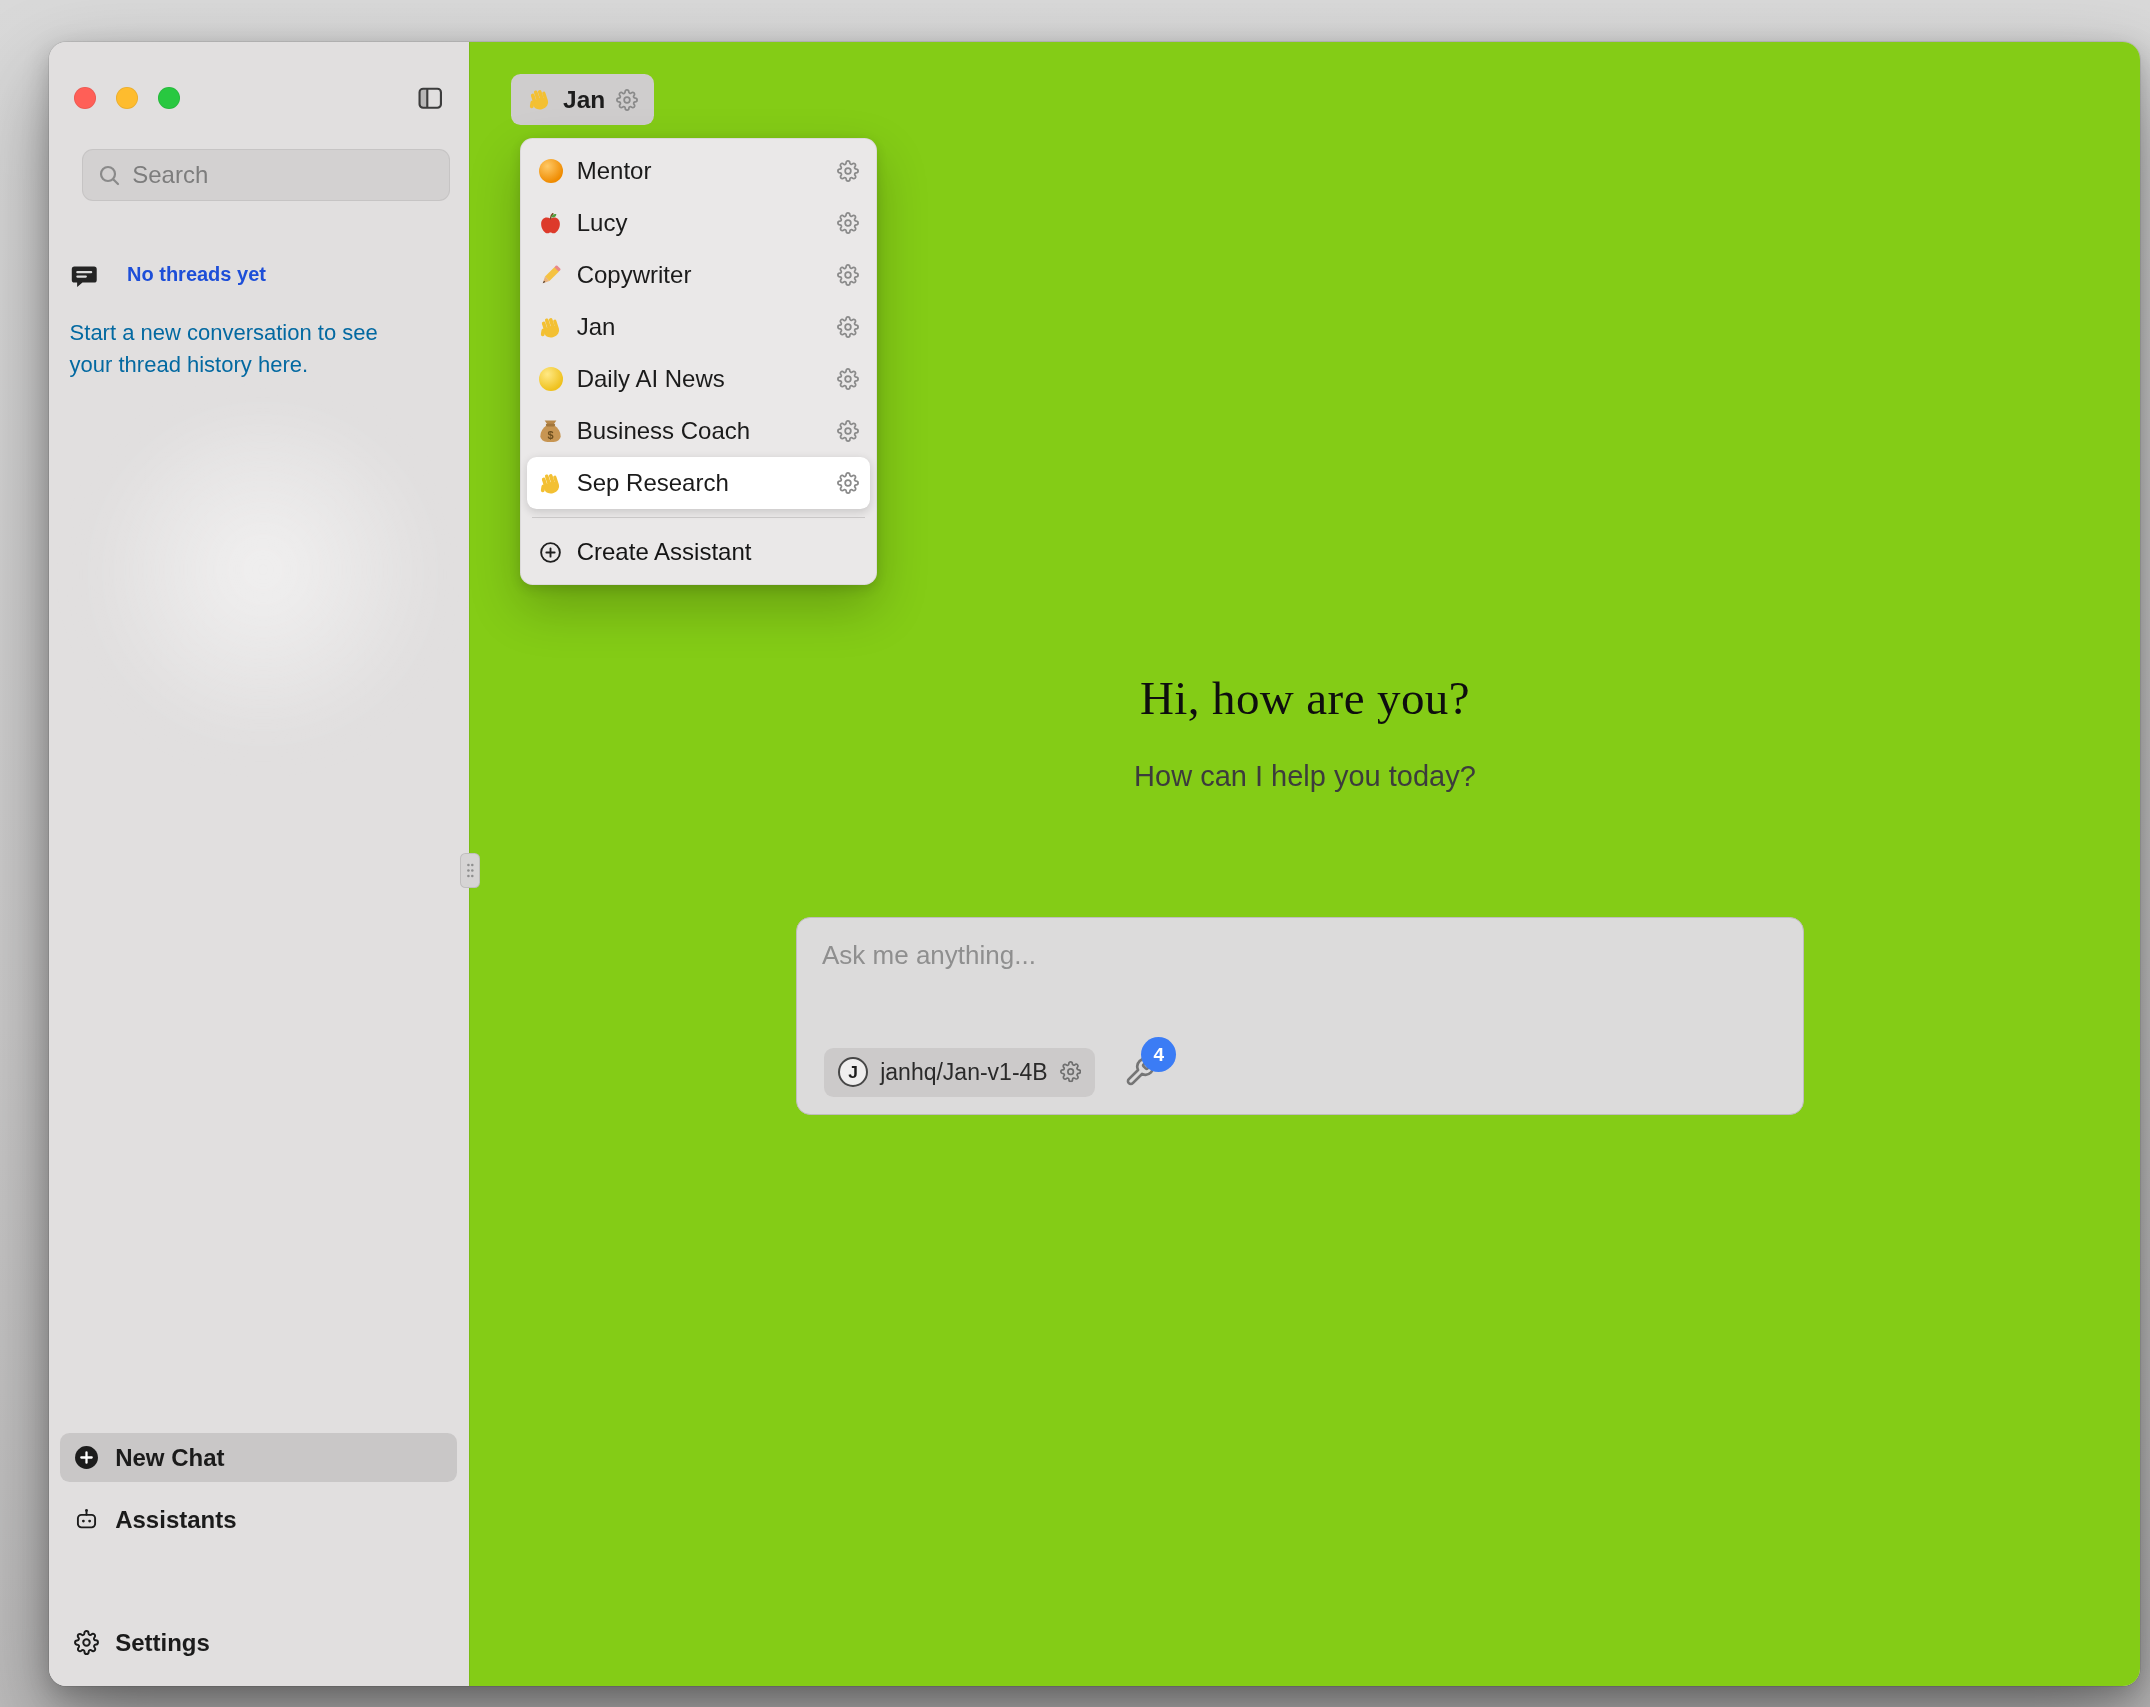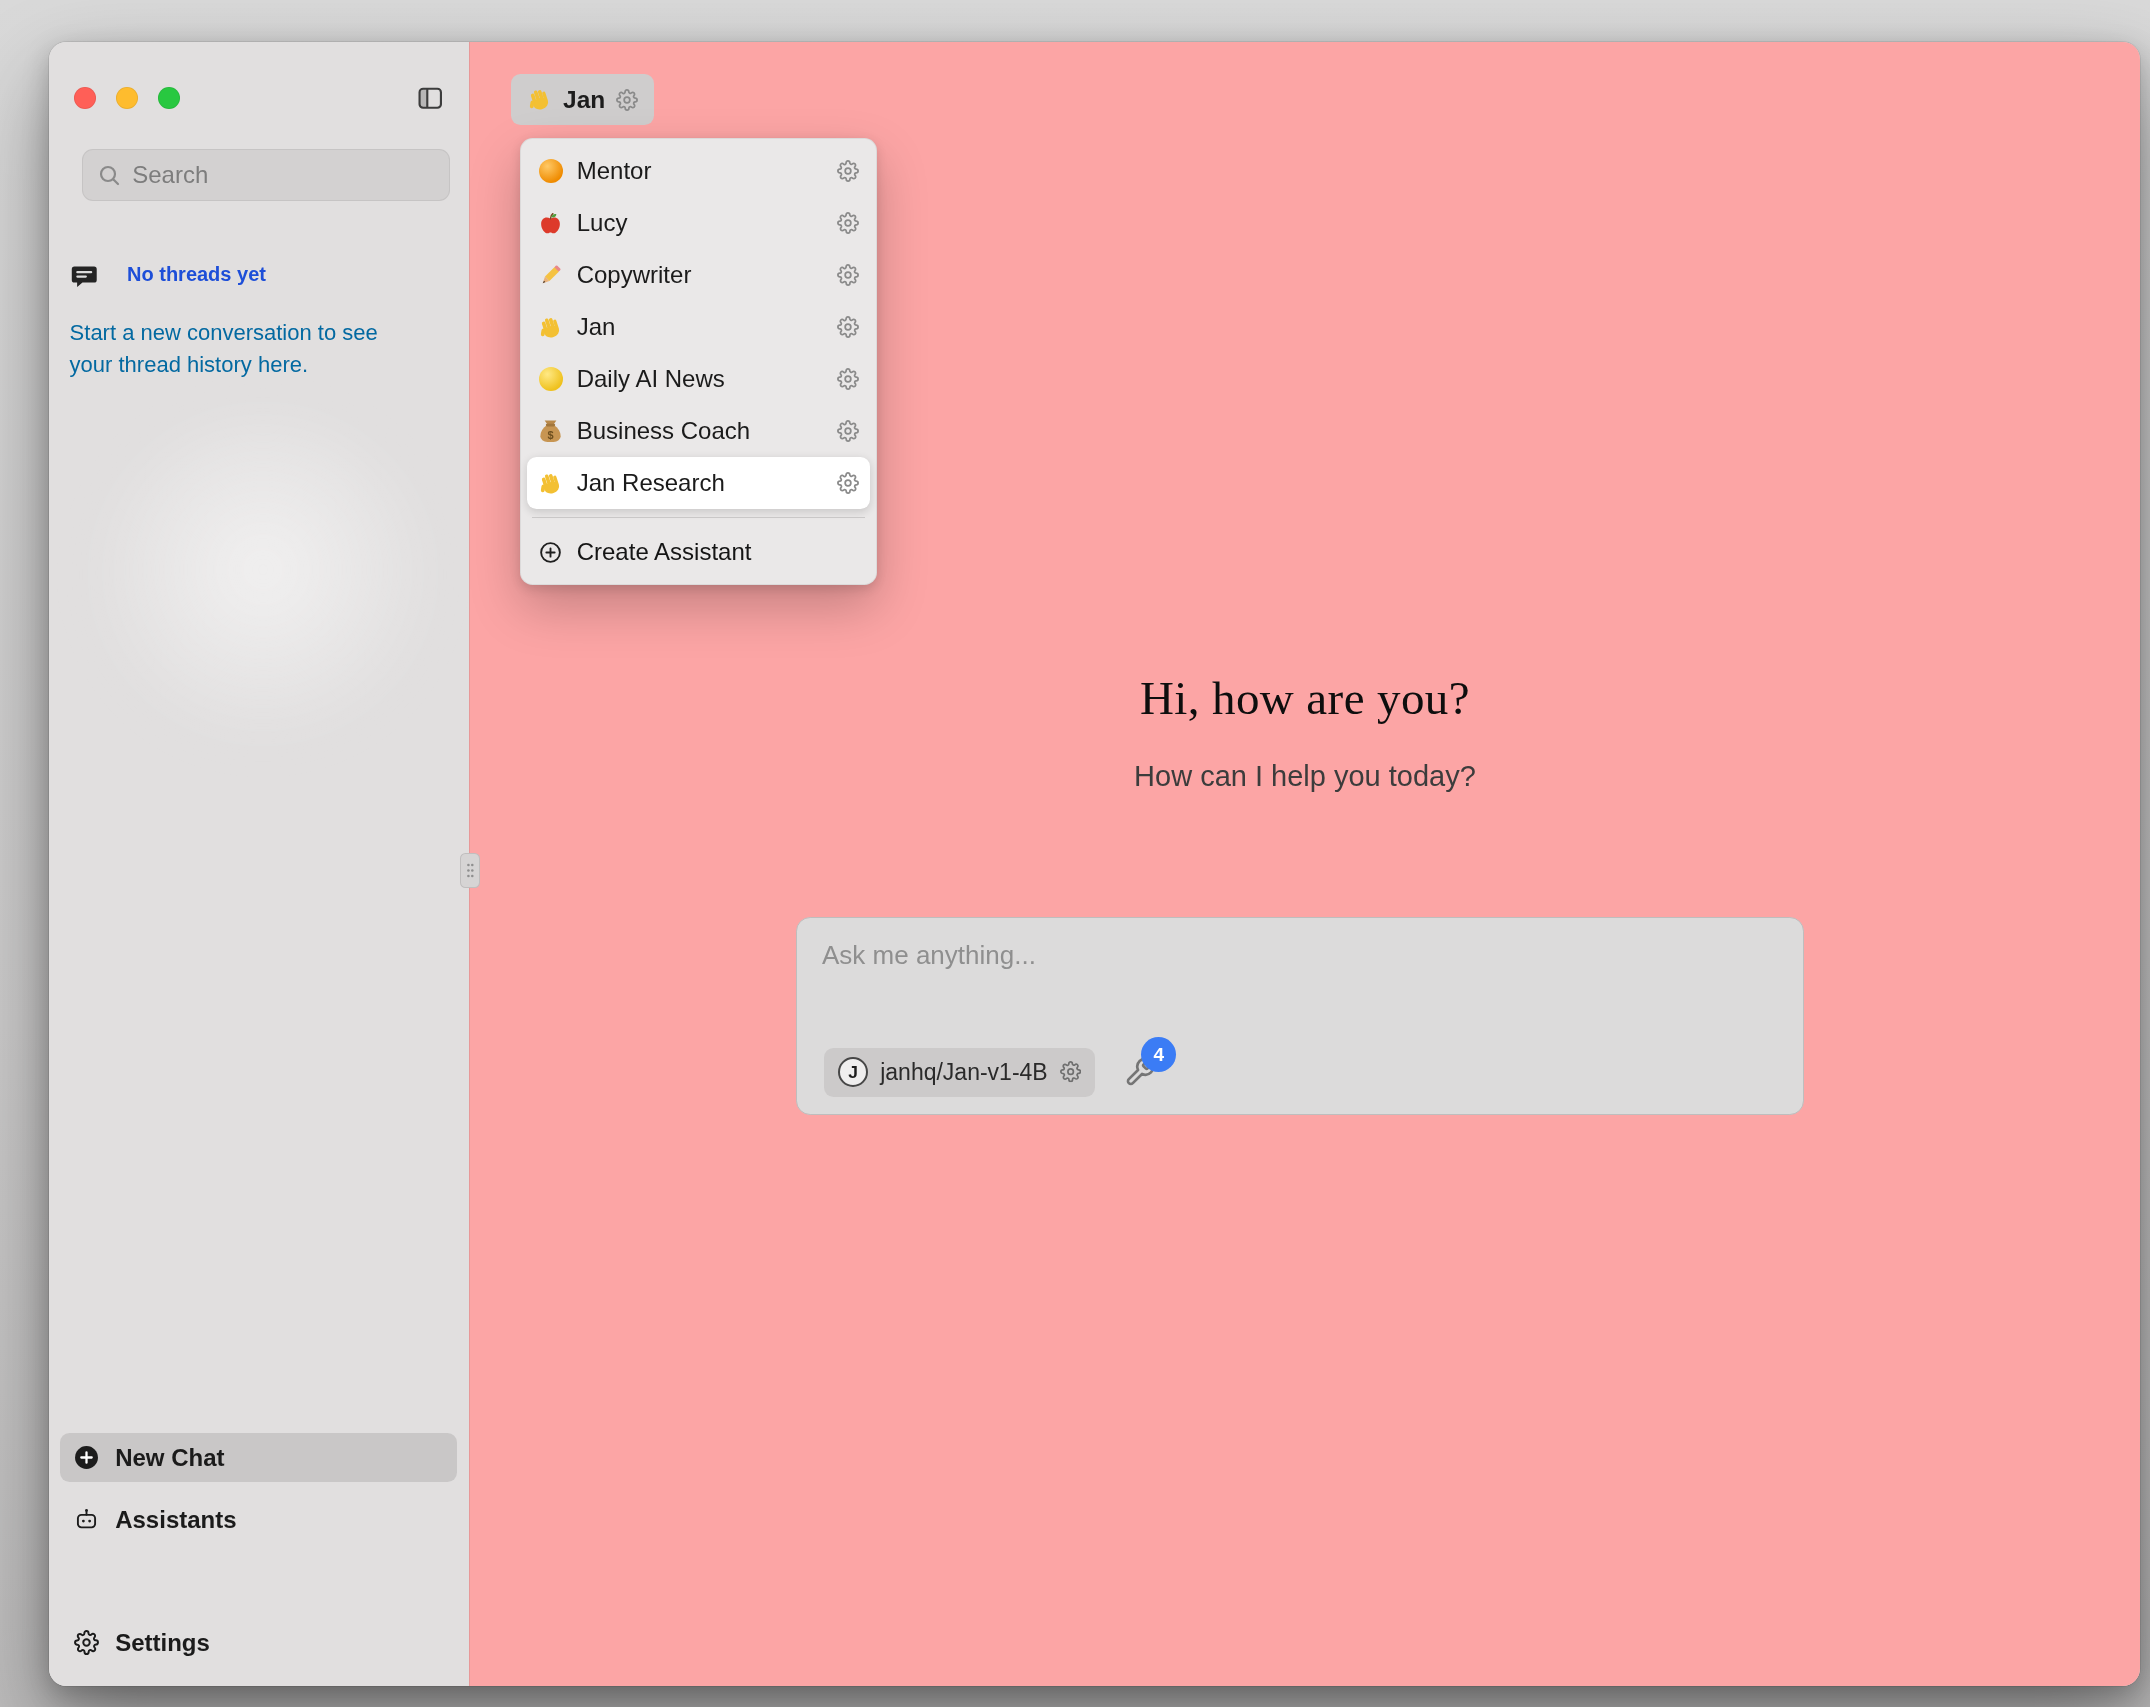--- a/index.html
+++ b/index.html
@@ -61,21 +61,21 @@
   #nav-settings { top:1576px; }
 
   .grip {
     position:absolute; left:411px; top:811px; width:20px; height:35px; z-index:6;
     background:#d6d4d4; border:0.8px solid rgba(0,0,0,.10); border-radius:5.5px;
     display:flex; align-items:center; justify-content:center;
   }
   .grip svg { width:10.3px; height:19px; }
 
   
-  .main { flex:1; position:relative; background:#fca5a5; border-left:0.8px solid rgba(0,0,0,.08); }
+  .main { flex:1; position:relative; background:#84cc16; border-left:0.8px solid rgba(0,0,0,.08); }
 
   .header-pill {
     position:absolute; left:41px; top:32px; height:51px; border-radius:9.5px;
     background:#cfcdcd; display:flex; align-items:center; gap:11px; padding:0 16px;
   }
   .header-pill .emoji-wave { width:25px; height:25px; }
   .header-pill .hp-label { font-size:24.5px; font-weight:600; color:#1d1d1d; }
   .gear { color:#8a8a8a; }
   .gear svg { display:block; }
 
@@ -352,21 +352,21 @@
             </svg>
           </span>
       </div>
 
       <div class="menu-item highlighted">
         <span class="m-emoji">
           <svg viewBox="0 0 32 32">
               <use href="#i-wave"></use>
             </svg>
         </span>
-        <span class="m-label">Jan Research</span>
+        <span class="m-label">Sep Research</span>
         <span class="gear">
             <svg viewBox="0 0 24 24">
               <use href="#i-gear"></use>
             </svg>
           </span>
       </div>
 
       <div class="menu-divider"></div>
 
       <div class="menu-create">

